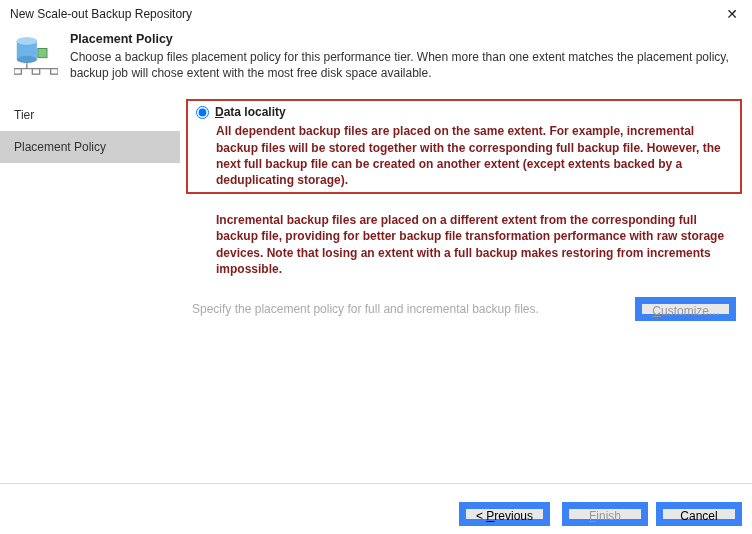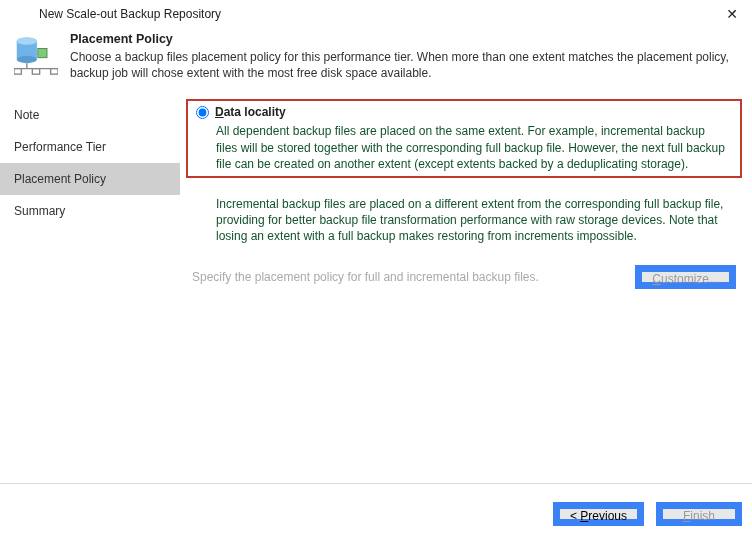--- a/index.html
+++ b/index.html
@@ -11,21 +11,20 @@
     height: 534px;
     overflow: hidden;
     color: #222;
   }
   .titlebar {
     display: flex;
     align-items: center;
     justify-content: space-between;
     padding: 6px 10px 4px 10px;
     font-size: 12px;
-    margin-left: 29px;
   }
   .close-x {
     font-size: 14px;
     font-weight: 300;
     cursor: pointer;
     padding: 0 4px;
   }
   .header {
     display: flex;
     align-items: flex-start;
@@ -84,24 +83,25 @@
     gap: 6px;
     margin: 2px 0 4px 4px;
   }
   .radio-row label {
     font-weight: 700;
     font-size: 12px;
   }
   .radio-row label .u { text-decoration: underline; }
   .option-desc {
     font-size: 12px;
-    color: #14532d;
+    color: #7f1d1d;
     line-height: 1.35;
     margin-left: 24px;
     margin-right: 6px;
+    font-weight: bold;
   }
   input[type="radio"] {
     width: 13px; height: 13px;
   }
   .spec-row {
     display: flex;
     align-items: center;
     justify-content: space-between;
     margin: 12px 6px 0 6px;
   }
@@ -162,24 +162,22 @@
     </svg>
   </div>
   <div class="header-text">
     <h2>Placement Policy</h2>
     <p>Choose a backup files placement policy for this performance tier. When more than one extent matches the placement policy, backup job will chose extent with the most free disk space available.</p>
   </div>
 </div>
 
 <div class="body">
   <div class="sidebar">
-    <div class="side-item">Note</div>
-    <div class="side-item">Performance Tier</div>
+    <div class="side-item">Tier</div>
     <div class="side-item active">Placement Policy</div>
-    <div class="side-item">Summary</div>
   </div>
 
   <div class="content">
 
     <div class="option-block highlight">
       <div class="radio-row">
         <input type="radio" name="policy" checked="" style="">
         <label><span class="u">D</span><span>ata locality</span></label>
       </div>
       <div class="option-desc">All dependent backup files are placed on the same extent. For example, incremental backup files will be stored together with the corresponding full backup file. However, the next full backup file can be created on another extent (except extents backed by a deduplicating storage).</div>
@@ -193,13 +191,14 @@
       <span class="spec-text">Specify the placement policy for full and incremental backup files.</span>
       <button class="btn" disabled=""><span class="u">C</span><span>ustomize...</span></button>
     </div>
 
   </div>
 </div>
 
 <div class="footer">
   <button class="btn">&lt; <span class="u">P</span><span>revious</span></button>
   <button class="btn" disabled="" style="margin-left:4px"><span class="u">F</span><span>inish</span></button>
+  <button class="btn">Cancel</button>
 </div>
 
 </body></html>

